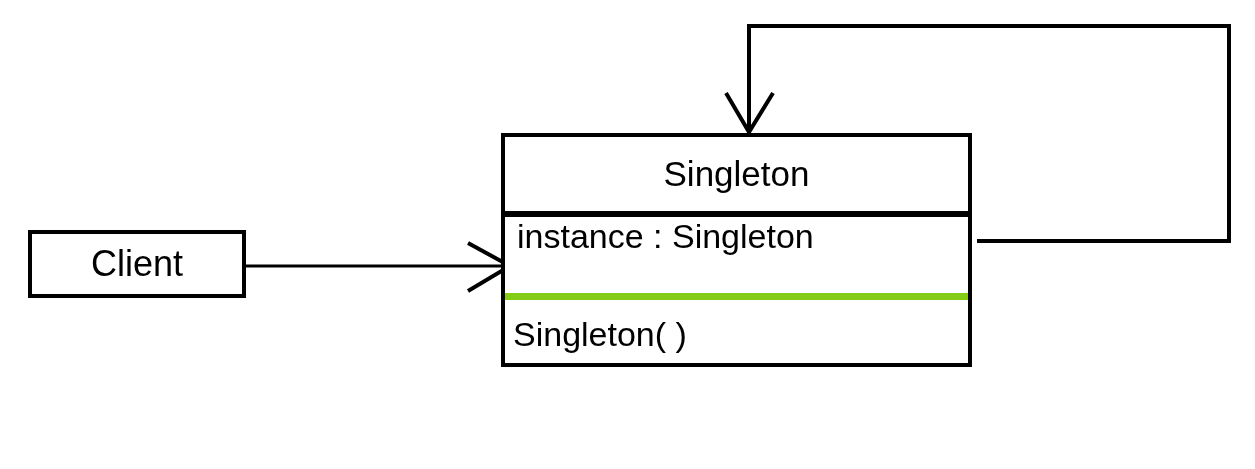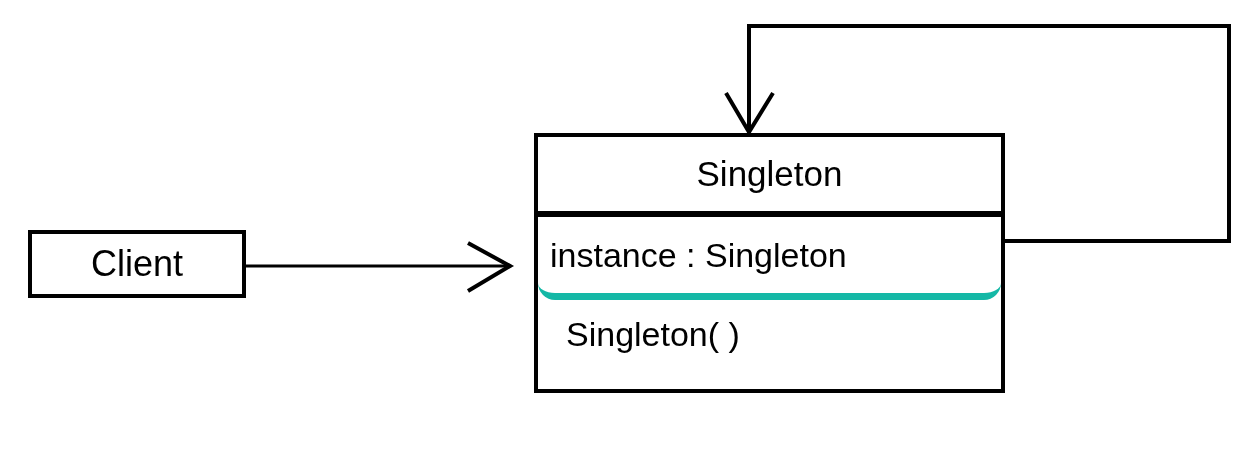--- a/index.html
+++ b/index.html
@@ -33,49 +33,47 @@
     left: 28px;
     top: 230px;
     width: 218px;
     height: 68px;
     display: flex;
     align-items: center;
     justify-content: center;
     font-size: 36px;
   }
   .singleton-box {
-    left: 534px;
+    left: 501px;
     top: 133px;
     width: 471px;
-    height: 260px;
+    height: 234px;
     display: flex;
     flex-direction: column;
   }
   .comp-title {
     height: 74px;
     flex: 0 0 74px;
     display: flex;
     align-items: center;
     justify-content: center;
     font-size: 35px;
     border-bottom: 6px solid #000000;
   }
   .comp-attrs {
     height: 76px;
     flex: 0 0 76px;
     display: flex;
-    align-items: center;
     padding-left: 12px;
     font-size: 34px;
-    border-bottom: 7px solid #14b8a6;
-    border-radius: 17px;
+    border-bottom: 7px solid #84cc16;
   }
   .comp-methods {
     flex: 1 1 auto;
-    padding: 6px 0 0 28px;
+    padding: 6px 0 0 8px;
     font-size: 34px;
     line-height: 57px;
   }
 </style>
 </head>
 <body>
 
 <div class="canvas">
 
   <svg class="overlay" viewBox="0 0 1255 469" xmlns="http://www.w3.org/2000/svg">

